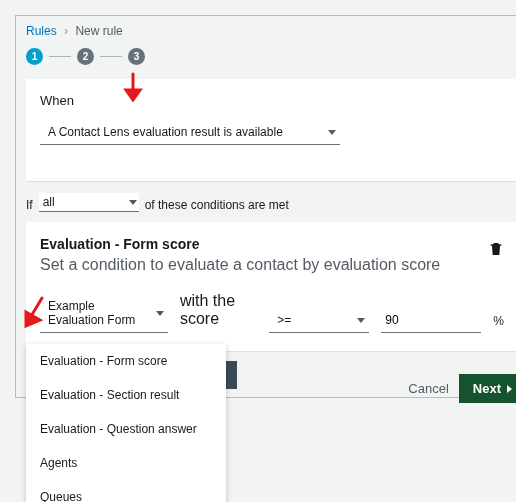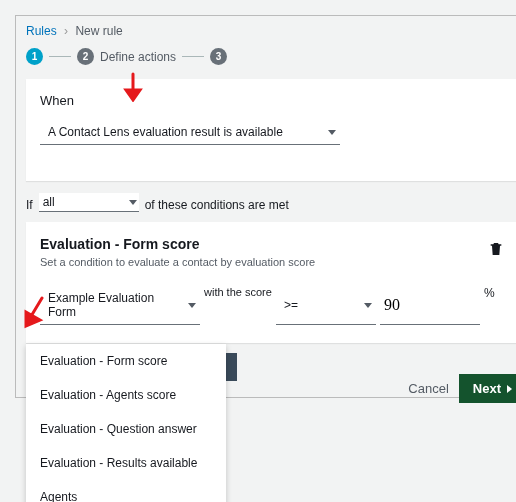--- a/index.html
+++ b/index.html
@@ -21,28 +21,28 @@
   .card.when-card { padding-bottom: 36px; }
   .when-label { font-size: 13px; margin-bottom: 12px; }
   .select { border: none; border-bottom: 1px solid #687078; background: #fff; display: flex; align-items: center; justify-content: space-between; font-size: 12px; padding: 5px 4px 5px 8px; color: #16191f; cursor: pointer; min-width: 100px; }
   .select.wide { width: 300px; }
   .caret { width: 0; height: 0; border-left: 4px solid transparent; border-right: 4px solid transparent; border-top: 5px solid #545b64; margin-left: 8px; }
 
   .logic-row { padding: 2px 10px 10px; font-size: 12px; color: #16191f; display: flex; align-items: flex-end; gap: 6px; }
   .logic-row .select { width: 42px; padding: 2px 2px 2px 4px; gap: 32px; }
 
   .eval-title { font-size: 14px; font-weight: 600; margin-bottom: 4px; }
-  .eval-sub { font-size: 11px; color: #545b64; margin-bottom: 18px; }
+  .eval-sub { font-size: 16px; color: #545b64; margin-bottom: 18px; }
   .trash { position: absolute; top: 18px; right: 14px; cursor: pointer; }
   .trash svg { width: 16px; height: 18px; fill: #16191f; }
-  .cond-row { display: flex; gap: 4px; }
+  .cond-row { display: flex; align-items: flex-end; gap: 12px; }
   .cond-row .select.form-sel { width: 160px; }
   .cond-row .select.op-sel { width: 70px; }
-  .midtext { font-size: 11px; color: #16191f; padding-bottom: 5px; }
-  .num-input { border: none; border-bottom: 1px solid #687078; width: 100px; font-size: 16px; padding: 5px 4px; outline: none; font-family: Liberation Serif, serif; }
+  .midtext { font-size: 16px; color: #16191f; padding-bottom: 5px; }
+  .num-input { border: none; border-bottom: 1px solid #687078; width: 100px; font-size: 12px; padding: 5px 4px; outline: none; }
   .pct { font-size: 12px; padding-bottom: 5px; }
 
   .btn-row { display: flex; gap: 10px; padding: 0 10px; margin-top: 4px; }
   .btn-dark { background: #3a4a5a; color: #fff; border: none; padding: 7px 12px; font-size: 12px; cursor: pointer; display: flex; align-items: center; gap: 5px; }
   .plus { font-size: 13px; line-height: 1; }
 
   .dropdown { position: absolute; left: 10px; top: 328px; width: 200px; background: #fff; box-shadow: 0 2px 6px rgba(0,0,0,0.2); z-index: 10; }
   .dropdown-item { padding: 10px 14px; font-size: 12px; color: #16191f; cursor: pointer; }
 
   .footer-btns { position: absolute; right: 2px; top: 358px; display: flex; gap: 0; align-items: flex-end; }
@@ -63,21 +63,20 @@
   <span>New rule</span>
 </div>
 
 <div class="stepper">
   <div class="step active">
     <span class="step-num">1</span>
   </div>
   <div class="step-dash"></div>
   <div class="step">
     <span class="step-num">2</span>
-    <span class="step-label">Define actions</span>
   </div>
   <div class="step-dash"></div>
   <div class="step">
     <span class="step-num">3</span>
   </div>
 </div>
 
 <div class="card when-card">
   <div class="when-label">When</div>
   <div class="select wide">
@@ -124,23 +123,22 @@
     <span>Add condition</span>
   </button>
   <button class="btn-dark">
     <span class="plus">+</span>
     <span>Add group</span>
   </button>
 </div>
 
 <div class="dropdown">
   <div class="dropdown-item">Evaluation - Form score</div>
-  <div class="dropdown-item">Evaluation - Agents score</div>
+  <div class="dropdown-item">Evaluation - Section result</div>
   <div class="dropdown-item">Evaluation - Question answer</div>
-  <div class="dropdown-item">Evaluation - Results available</div>
   <div class="dropdown-item">Agents</div>
   <div class="dropdown-item">Queues</div>
 
 </div>
 
 <div class="footer-btns">
   <button class="btn-cancel">Cancel</button>
   <button class="btn-next">
     <span>Next</span>
     <span class="chev-right"></span>

